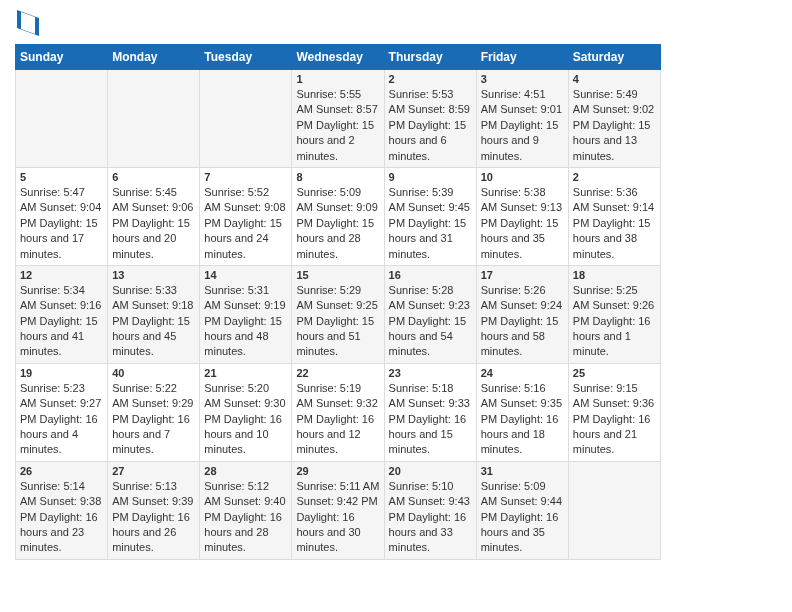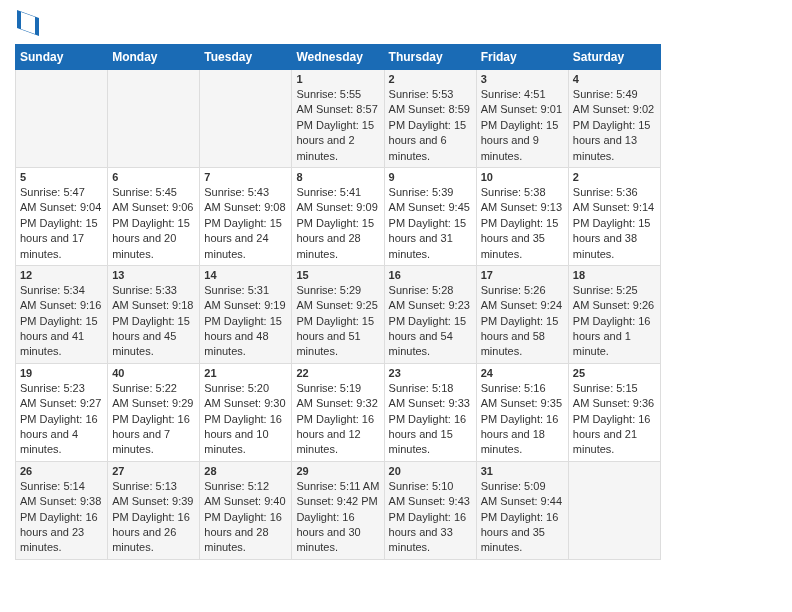--- a/index.html
+++ b/index.html
@@ -173,28 +173,28 @@
           </td>
           <td>
             <span class="day-number">6</span>
             <div class="day-info">Sunrise: 5:45 AM
 Sunset: 9:06 PM
 Daylight: 15 hours
 and 20 minutes.</div>
           </td>
           <td>
             <span class="day-number">7</span>
-            <div class="day-info">Sunrise: 5:43 AM
+            <div class="day-info">Sunrise: 5:52 AM
 Sunset: 9:08 PM
 Daylight: 15 hours
 and 24 minutes.</div>
           </td>
           <td>
             <span class="day-number">8</span>
-            <div class="day-info">Sunrise: 5:41 AM
+            <div class="day-info">Sunrise: 5:09 AM
 Sunset: 9:09 PM
 Daylight: 15 hours
 and 28 minutes.</div>
           </td>
           <td>
             <span class="day-number">9</span>
             <div class="day-info">Sunrise: 5:39 AM
 Sunset: 9:45 PM
 Daylight: 15 hours
 and 31 minutes.</div>
@@ -303,21 +303,21 @@
           </td>
           <td>
             <span class="day-number">24</span>
             <div class="day-info">Sunrise: 5:16 AM
 Sunset: 9:35 PM
 Daylight: 16 hours
 and 18 minutes.</div>
           </td>
           <td>
             <span class="day-number">25</span>
-            <div class="day-info">Sunrise: 5:15 AM
+            <div class="day-info">Sunrise: 9:15 AM
 Sunset: 9:36 PM
 Daylight: 16 hours
 and 21 minutes.</div>
           </td>
         </tr>
         <tr>
           <td>
             <span class="day-number">26</span>
             <div class="day-info">Sunrise: 5:14 AM
 Sunset: 9:38 PM

